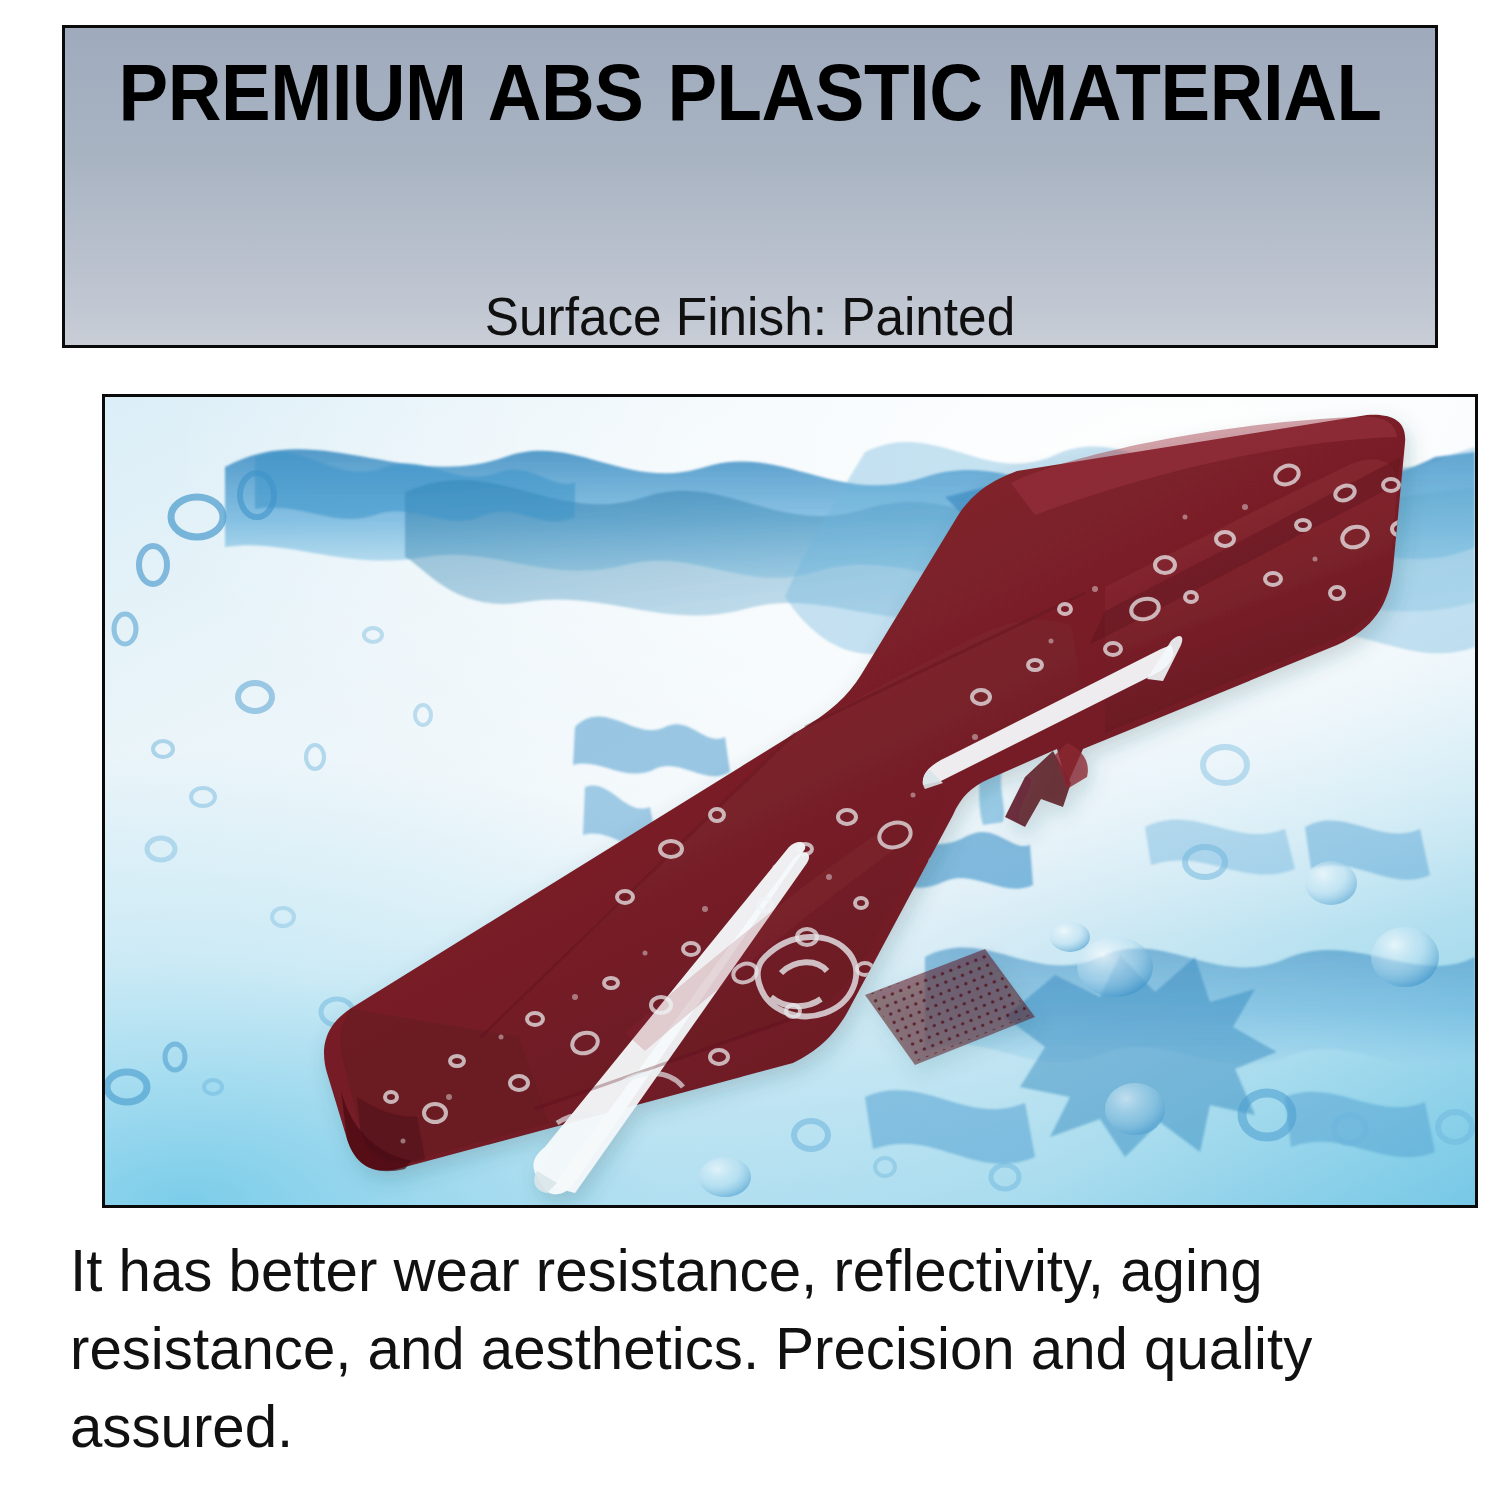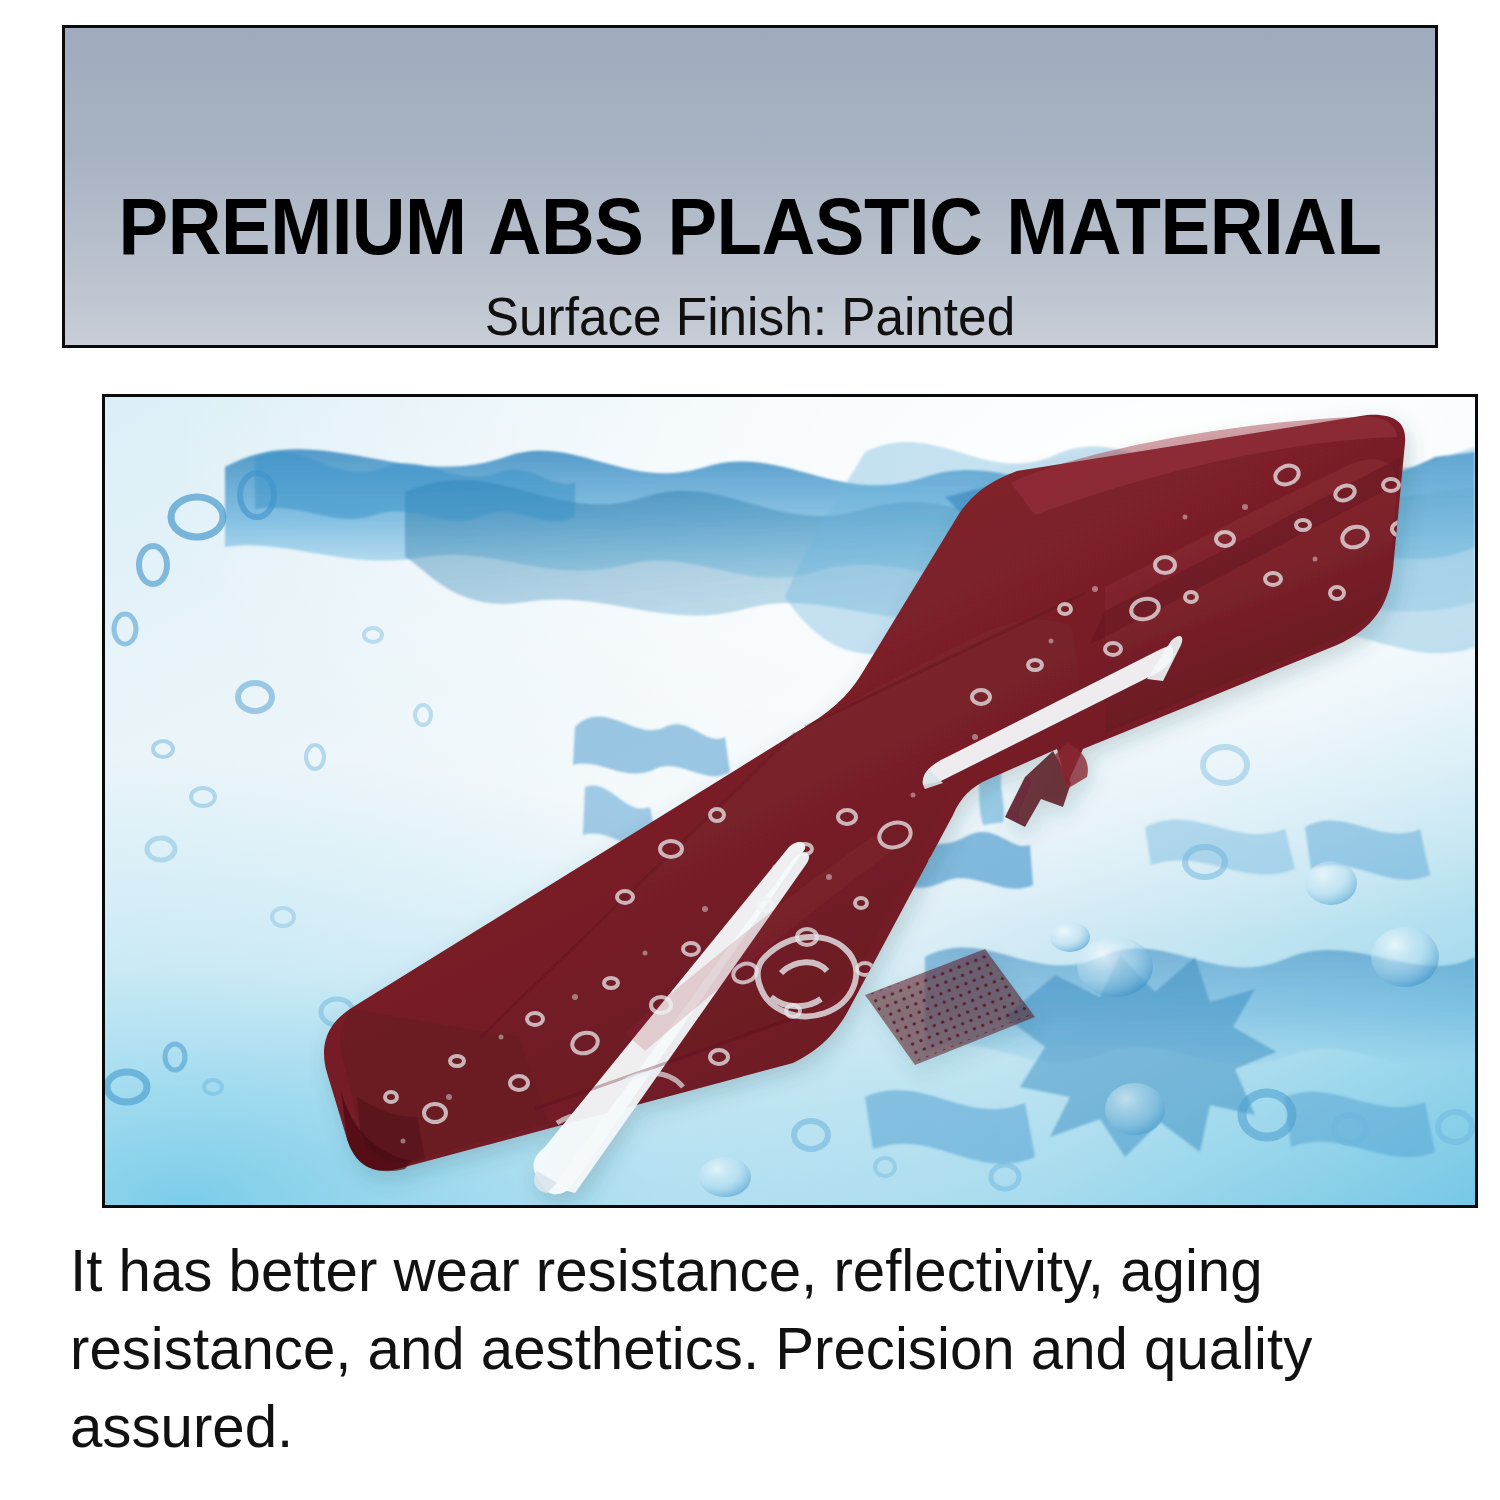--- a/index.html
+++ b/index.html
@@ -21,21 +21,21 @@
     left: 62px;
     top: 25px;
     width: 1376px;
     height: 323px;
     box-sizing: border-box;
     border: 3px solid #0a0a0a;
     background: linear-gradient(180deg, #9fabbd 0%, #a8b3c2 40%, #bcc3cf 78%, #c8cdd6 100%);
     display: flex;
     flex-direction: column;
     align-items: center;
-    justify-content: flex-end;
+    justify-content: space-between;
     overflow: hidden;
   }
   #header-title {
     margin: 0;
     padding: 0;
     width: 100%;
     text-align: center;
     font-family: "Liberation Sans Narrow", "Liberation Sans", sans-serif;
     font-weight: 900;
     font-size: 80px;

